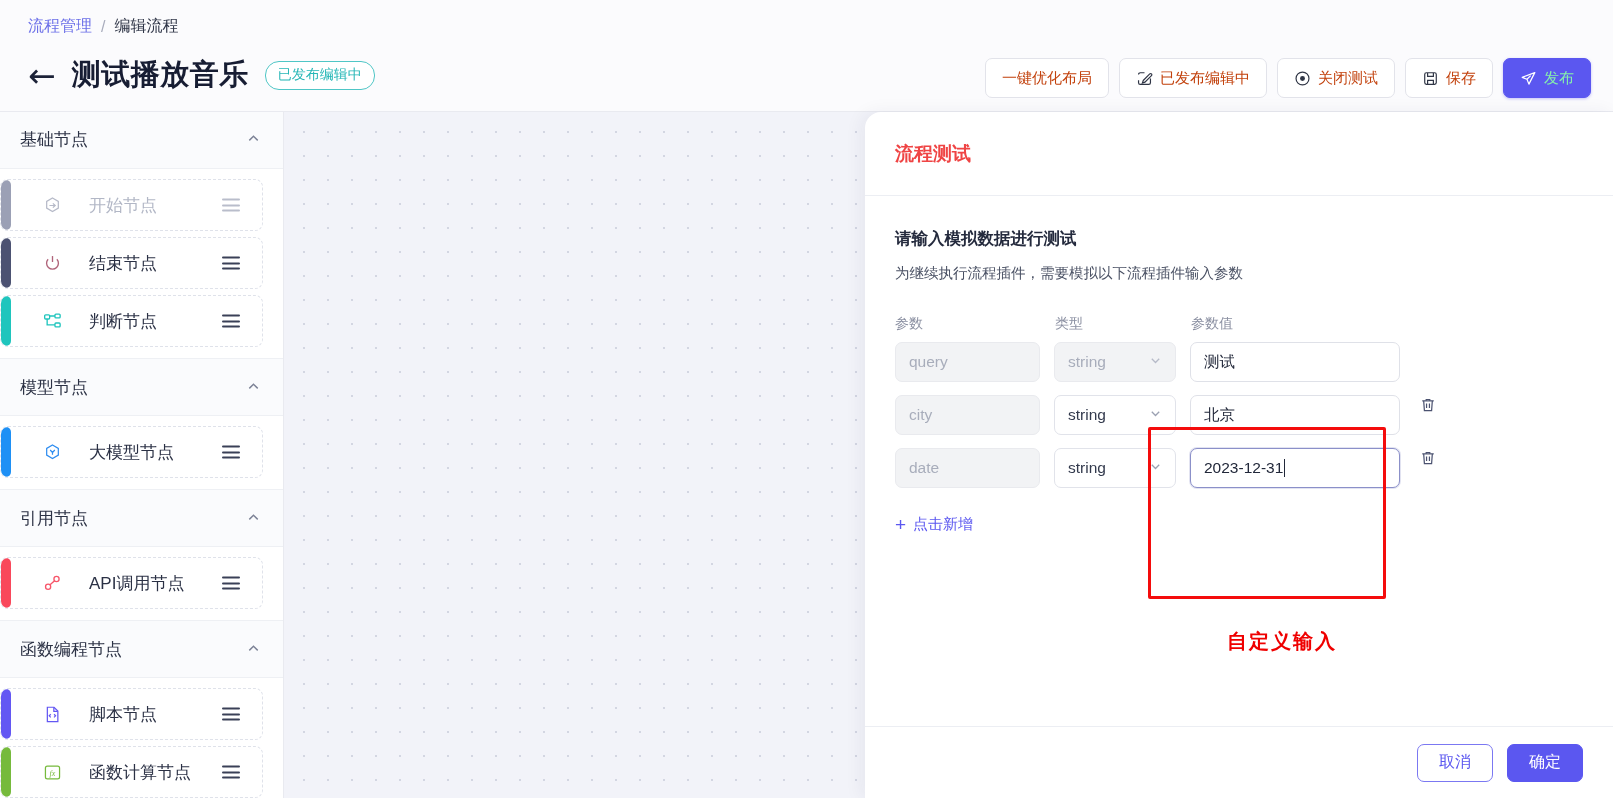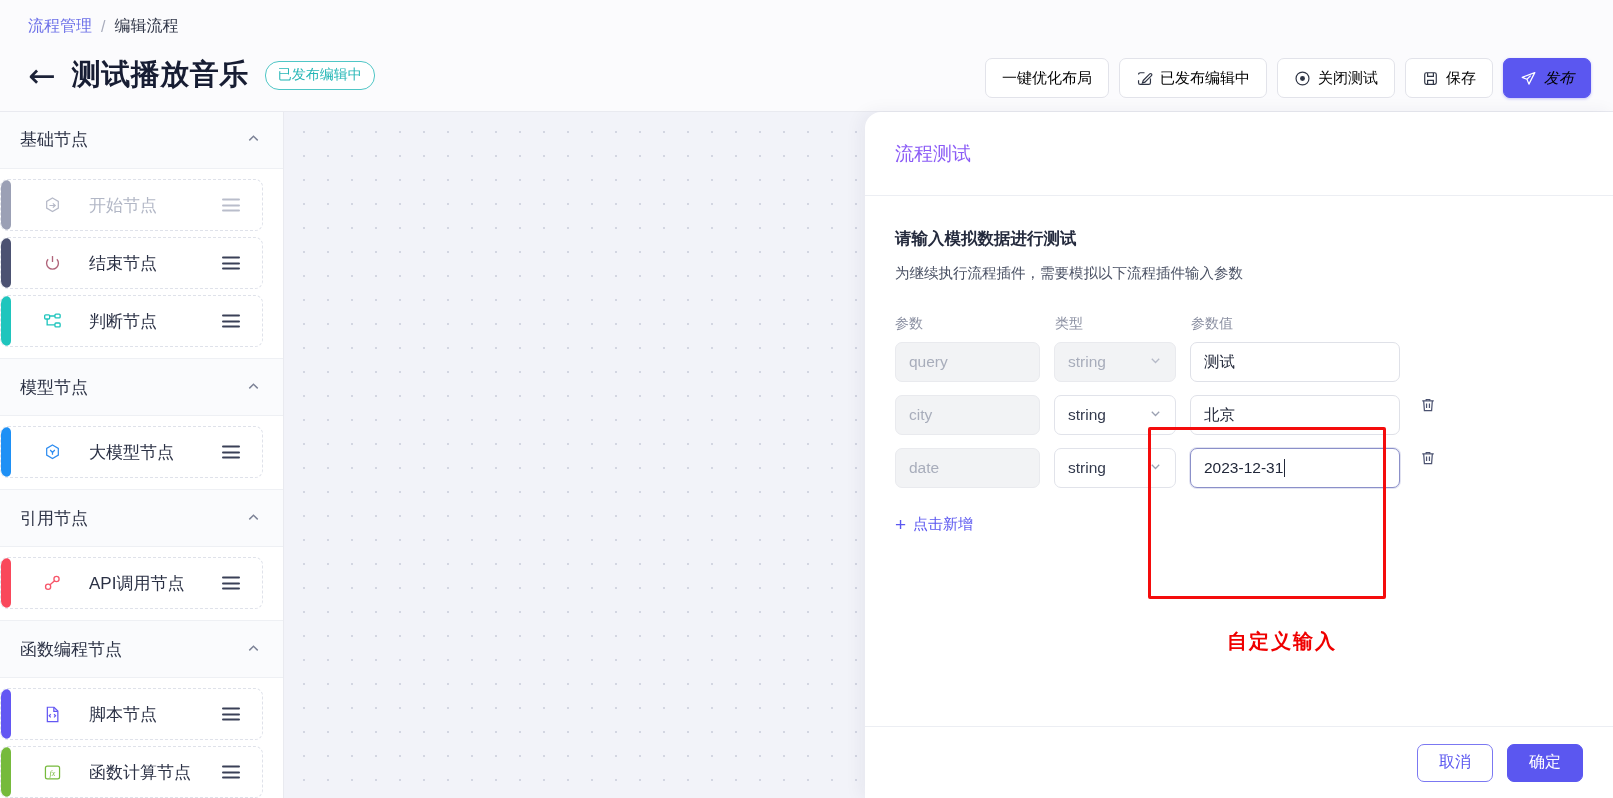--- a/index.html
+++ b/index.html
@@ -38,28 +38,27 @@
     font-size: 14px; padding: 4px 12px 5px; background: #fff; white-space: nowrap;
   }
 
   .toolbar {
     position: absolute; right: 22px; top: 58px;
     display: flex; align-items: center; gap: 10px;
   }
   .tb-btn {
     height: 40px; border: 1px solid #e2e3ea; background: #fff; border-radius: 7px;
     display: flex; align-items: center; gap: 7px; padding: 0 16px;
-    font-size: 15px; color: #000000; cursor: pointer; white-space: nowrap;
+    font-size: 15px; color: #c2410c; cursor: pointer; white-space: nowrap;
     font-family: "Liberation Sans", sans-serif;
   }
   .tb-btn .ic { display: inline-flex; width: 17px; height: 17px; }
   .tb-btn.primary {
-    background: #5b57f0; border-color: #5b57f0; color: #000000;
+    background: #5b57f0; border-color: #5b57f0; color: #86efac;
     box-shadow: 0 1px 3px rgba(91,87,240,0.35);
-    font-style: italic;
   }
 
   
   .sidebar {
     position: absolute; left: 0; top: 112px; width: 284px; height: 686px;
     background: #ffffff; border-right: 1px solid #e9eaf0; overflow: hidden;
   }
   .grp-head {
     height: 58px; display: flex; align-items: center; justify-content: space-between;
     padding: 0 22px 0 20px; background: #fafbfd; border-bottom: 1px solid #eef0f4;
@@ -102,21 +101,21 @@
   .panel {
     position: absolute; left: 865px; top: 112px; width: 748px; height: 686px;
     background: #fff; border-top-left-radius: 16px;
     box-shadow: -4px 0 18px rgba(30,35,60,0.06);
     display: flex; flex-direction: column;
   }
   .panel-head {
     height: 84px; display: flex; align-items: center; padding: 0 0 0 30px;
     border-bottom: 1px solid #eceef3; flex: 0 0 auto;
   }
-  .panel-head h2 { font-size: 19px; font-weight: normal; color: #8b5cf6; }
+  .panel-head h2 { font-size: 19px; font-weight: bold; color: #ef4444; }
 
   .panel-body { flex: 1 1 auto; padding: 32px 30px 0 30px; position: relative; overflow: hidden; }
   .pb-title { font-size: 16.5px; font-weight: bold; color: #242a3d; margin-bottom: 14px; }
   .pb-sub { font-size: 14.5px; color: #4a5164; margin-bottom: 32px; }
 
   .cols { display: flex; font-size: 14px; color: #8b90a2; margin-bottom: 9px; }
   .c1 { width: 160px; } .c2 { width: 136px; } .c3 { width: 210px; }
 
   .rows { position: relative; }
   .row { display: flex; align-items: flex-start; margin-bottom: 13px; }

